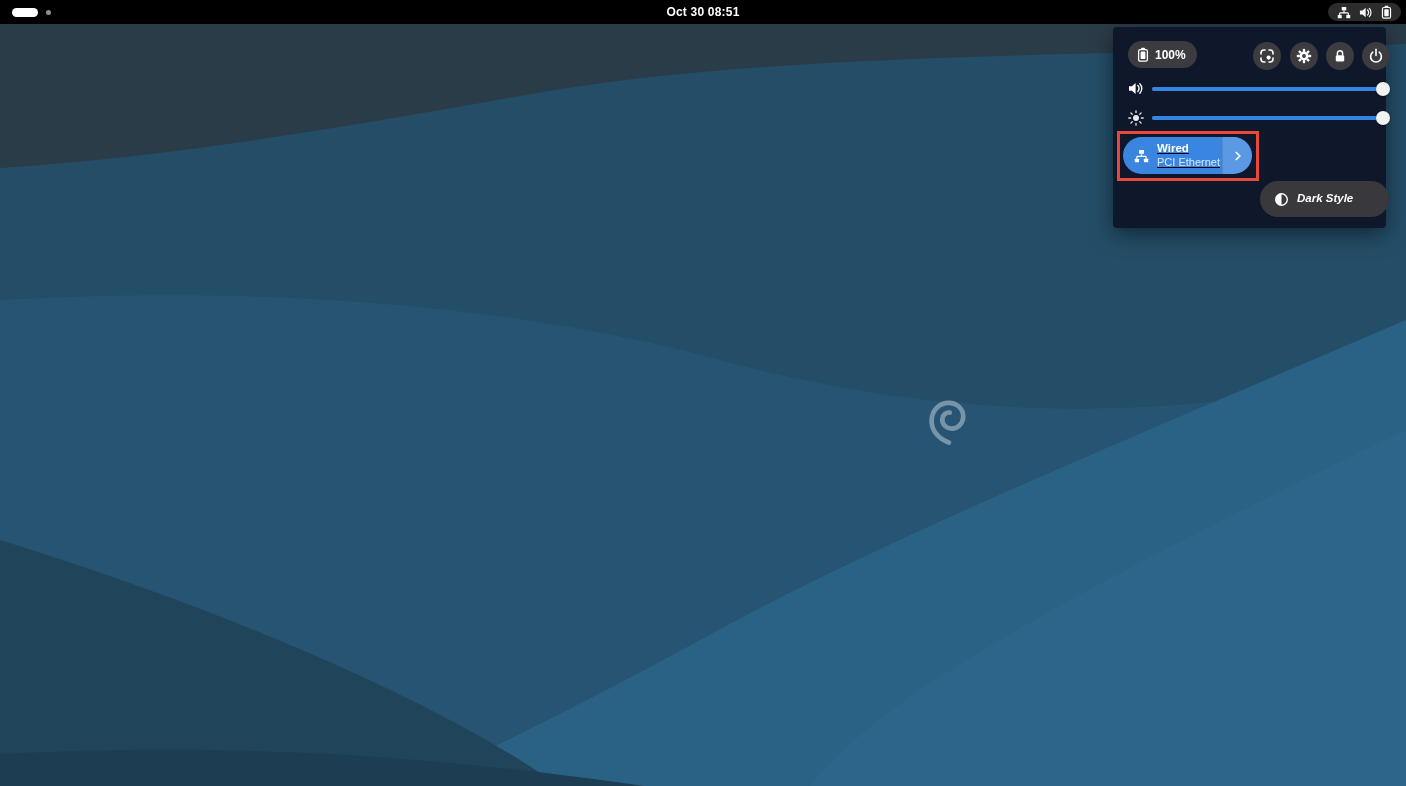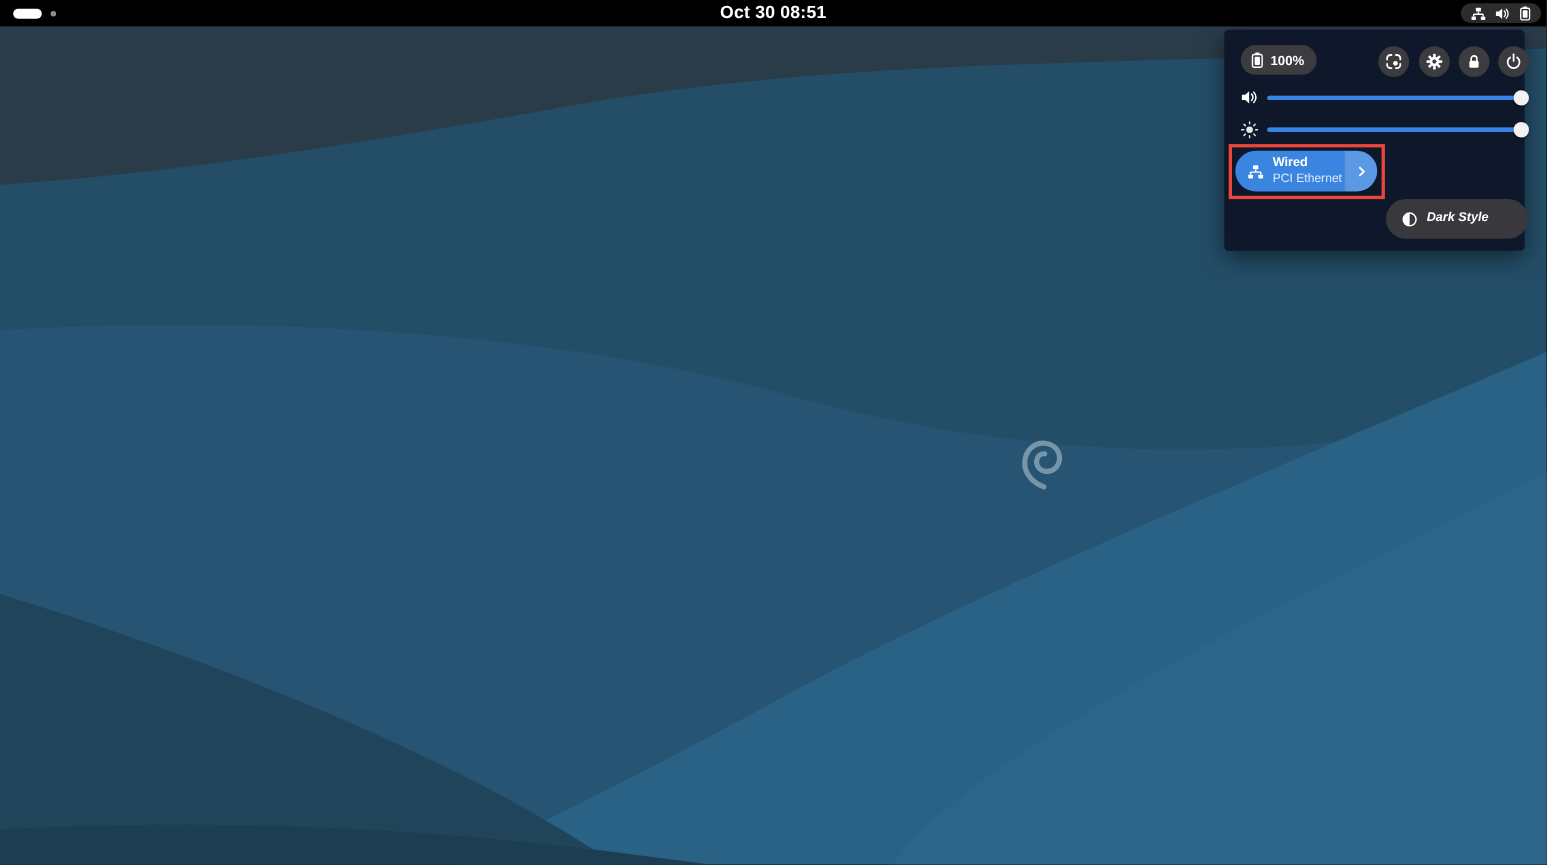--- a/index.html
+++ b/index.html
@@ -7,42 +7,42 @@
           font-family:"Liberation Sans","DejaVu Sans",sans-serif;-webkit-font-smoothing:antialiased;}
   .wallpaper{position:absolute;top:0;left:0;z-index:0;}
   .debian-logo{position:absolute;left:918px;top:390px;z-index:1;opacity:.75;}
 
   
   .topbar{position:absolute;top:0;left:0;width:1406px;height:24px;background:#000;z-index:10;
           display:flex;align-items:center;}
   .ws{position:absolute;left:12px;top:0;height:24px;display:flex;align-items:center;gap:8px;}
   .ws-pill{width:26px;height:9px;border-radius:5px;background:#fff;display:inline-block;}
   .ws-dot{width:5px;height:5px;border-radius:50%;background:#8f8f8f;display:inline-block;}
-  .clock{position:absolute;left:0;right:0;text-align:center;color:#fff;font-size:16px;font-weight:700;letter-spacing:.2px;}
+  .clock{position:absolute;left:0;right:0;text-align:center;color:#fff;font-size:12px;font-weight:700;letter-spacing:.2px;}
   .tray{position:absolute;right:5px;top:3px;height:18px;background:#2d2d2d;border-radius:10px;
         display:flex;align-items:center;gap:8px;padding:0 9px;}
   .tray svg{display:block;}
 
   
   .panel{position:absolute;left:1113px;top:27px;width:273px;height:201px;background:#0f172a;
          border-radius:4px;z-index:20;box-shadow:0 6px 22px rgba(0,0,0,.5);}
   .batt-pill{position:absolute;left:15px;top:14px;height:27px;min-width:64px;background:#3b3b40;
              border-radius:14px;display:flex;align-items:center;gap:6px;padding:0 11px 0 9px;box-sizing:border-box;}
   .batt-pill span{color:#fff;font-size:12px;font-weight:600;}
   .circle-btn{position:absolute;top:15px;width:28px;height:28px;border-radius:50%;background:#3b3b40;
               display:flex;align-items:center;justify-content:center;border:none;padding:0;cursor:pointer;}
   .slider-row-icon{position:absolute;left:15px;}
   .slider{position:absolute;left:39px;width:236px;height:14px;}
   .slider .rail{position:absolute;left:0;right:0;top:5px;height:4px;border-radius:2px;background:#515157;}
   .slider .fill{position:absolute;left:0;top:5px;height:4px;border-radius:2px;background:#3584e4;}
   .slider .knob{position:absolute;top:0;width:14px;height:14px;border-radius:50%;background:#f2f2f2;
                 box-shadow:0 1px 2px rgba(0,0,0,.4);right:-2px;}
   .tile{position:absolute;width:129px;border-radius:19px;display:flex;overflow:hidden;border:none;padding:0;
         text-align:left;cursor:pointer;}
-  .tile.blue{background:#3a85e0;}
+  .tile.blue{background:#3a85e0;text-decoration:underline;}
   .tile.dark{background:#38383d;}
   .tile-main{flex:1;display:flex;align-items:center;gap:8px;padding-left:11px;min-width:0;}
   .tile-text{display:flex;flex-direction:column;justify-content:center;min-width:0;}
   .tile-title{font-size:11.5px;font-weight:700;color:#fff;line-height:1.2;white-space:nowrap;}
   .tile-sub{font-size:11px;color:rgba(255,255,255,.82);line-height:1.2;white-space:nowrap;overflow:hidden;
             text-overflow:ellipsis;max-width:72px;}
   .tile.dark .tile-sub{color:#b9b9bd;}
   .tile-arrow{width:29px;display:flex;align-items:center;justify-content:center;
               background:rgba(255,255,255,.17);border-left:1px solid rgba(0,0,0,.10);}
   .row1{top:110px;height:37px;}

